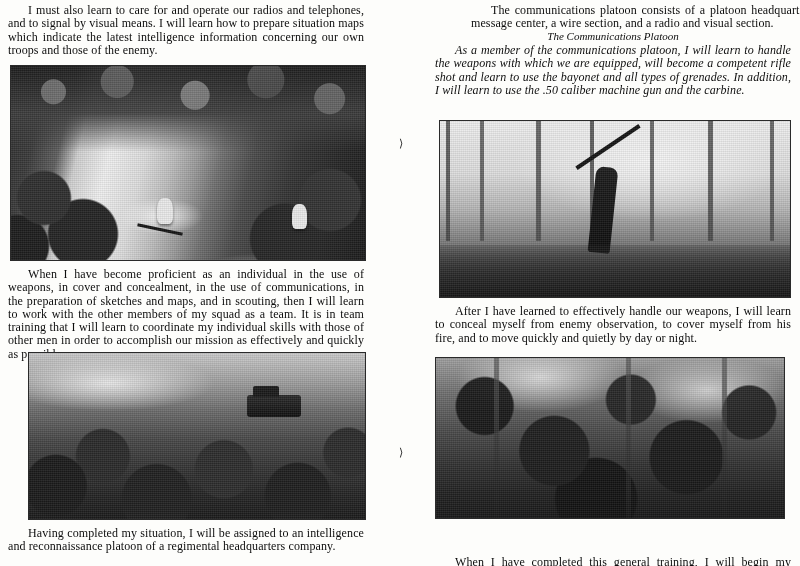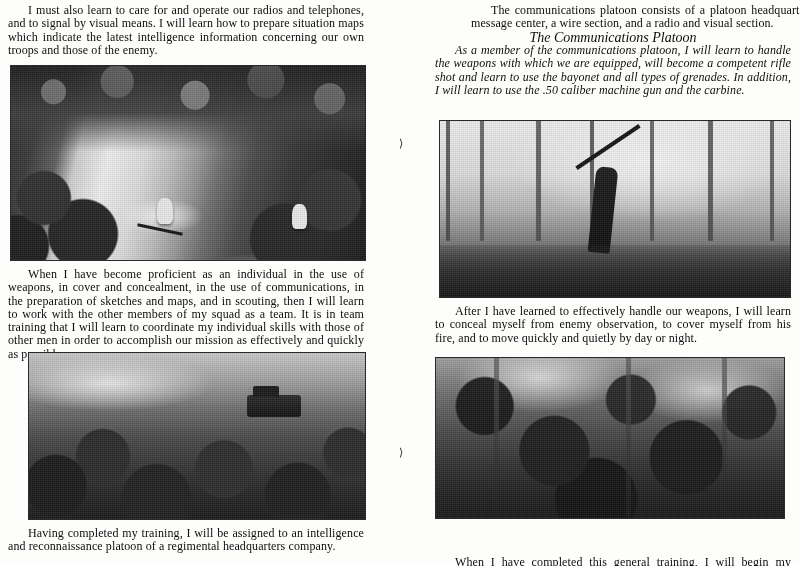--- a/index.html
+++ b/index.html
@@ -33,21 +33,21 @@
     font-size: 12px;
     line-height: 13.3px;
     text-align: justify;
     text-indent: 20px;
     letter-spacing: 0.1px;
   }
 
   .sec-head {
     font-family: "Liberation Serif", serif;
     font-style: italic;
-    font-size: 14px;
+    font-size: 11px;
     text-align: center;
     margin: 0 0 6px 0;
   }
 
   
   .photo {
     position: relative;
     overflow: hidden;
     background: #6e6e6e;
     border: 1px solid #2a2a2a;
@@ -222,21 +222,21 @@
     </div>
 
     <p class="para" style="position:absolute; left:0; top:268px; width:356px;">When I have become proficient as an individual in the use of weapons, in cover and concealment, in the use of communications, in the preparation of sketches and maps, and in scouting, then I will learn to work with the other members of my squad as a team. It is in team training that I will learn to coordinate my individual skills with those of other men in order to accomplish our mission as effectively and quickly as possible.</p>
 
     <div class="photo photo2" style="position:absolute; left:20px; top:352px; width:338px; height:168px;">
       <div class="brush"></div>
       <div class="vehicle"></div>
       <div class="grain"></div>
     </div>
 
-    <p class="para" style="position:absolute; left:0; top:527px; width:356px;">Having completed my training, I will be assigned to an intelligence and reconnaissance platoon of a regimental headquarters company.</p>
+    <p class="para" style="position:absolute; left:0; top:527px; width:356px;">Having completed my situation, I will be assigned to an intelligence and reconnaissance platoon of a regimental headquarters company.</p>
   </div>
 
   <div class="gutter-mark" style="top:138px;">⟩</div>
   <div class="gutter-mark" style="top:447px;">⟩</div>
 
   <div class="col col-right">
 
     <p class="para" style="position:absolute; left:0; top:4px; width:356px;margin-left:36px;">The communications platoon consists of a platoon headquarters, a message center, a wire section, and a radio and visual section.</p>
 
     <div class="sec-head" style="position:absolute; left:0; top:30px; width:356px;">The Communications Platoon</div>

